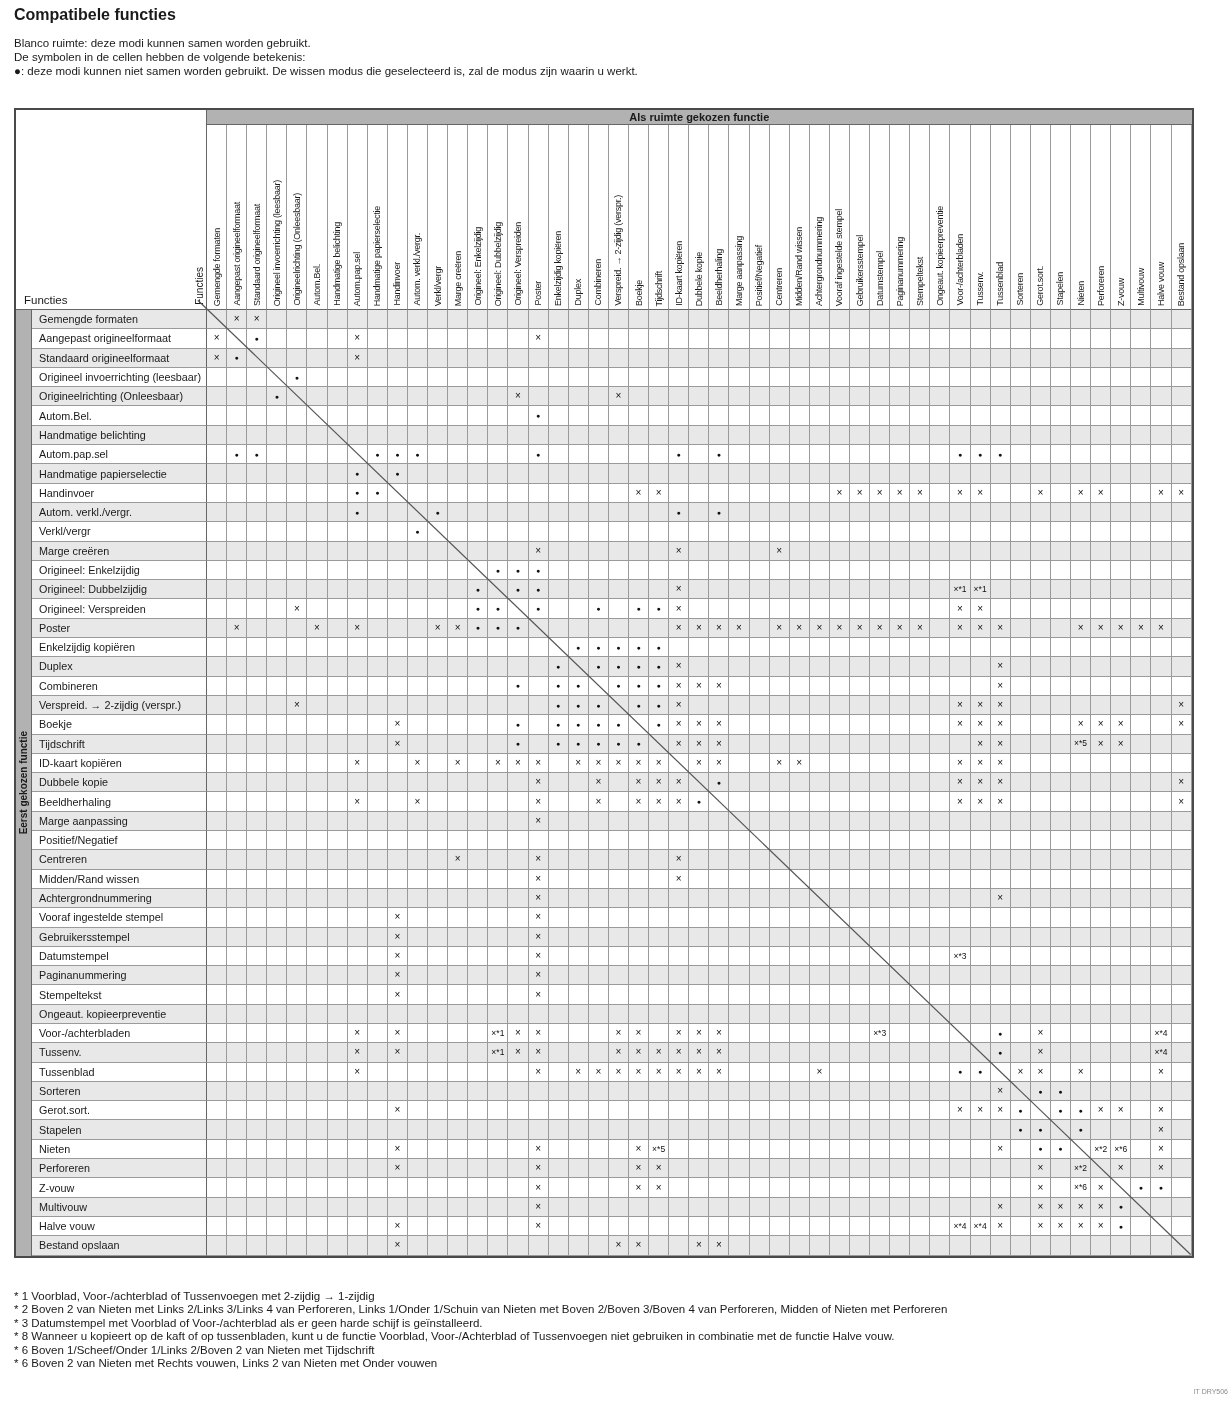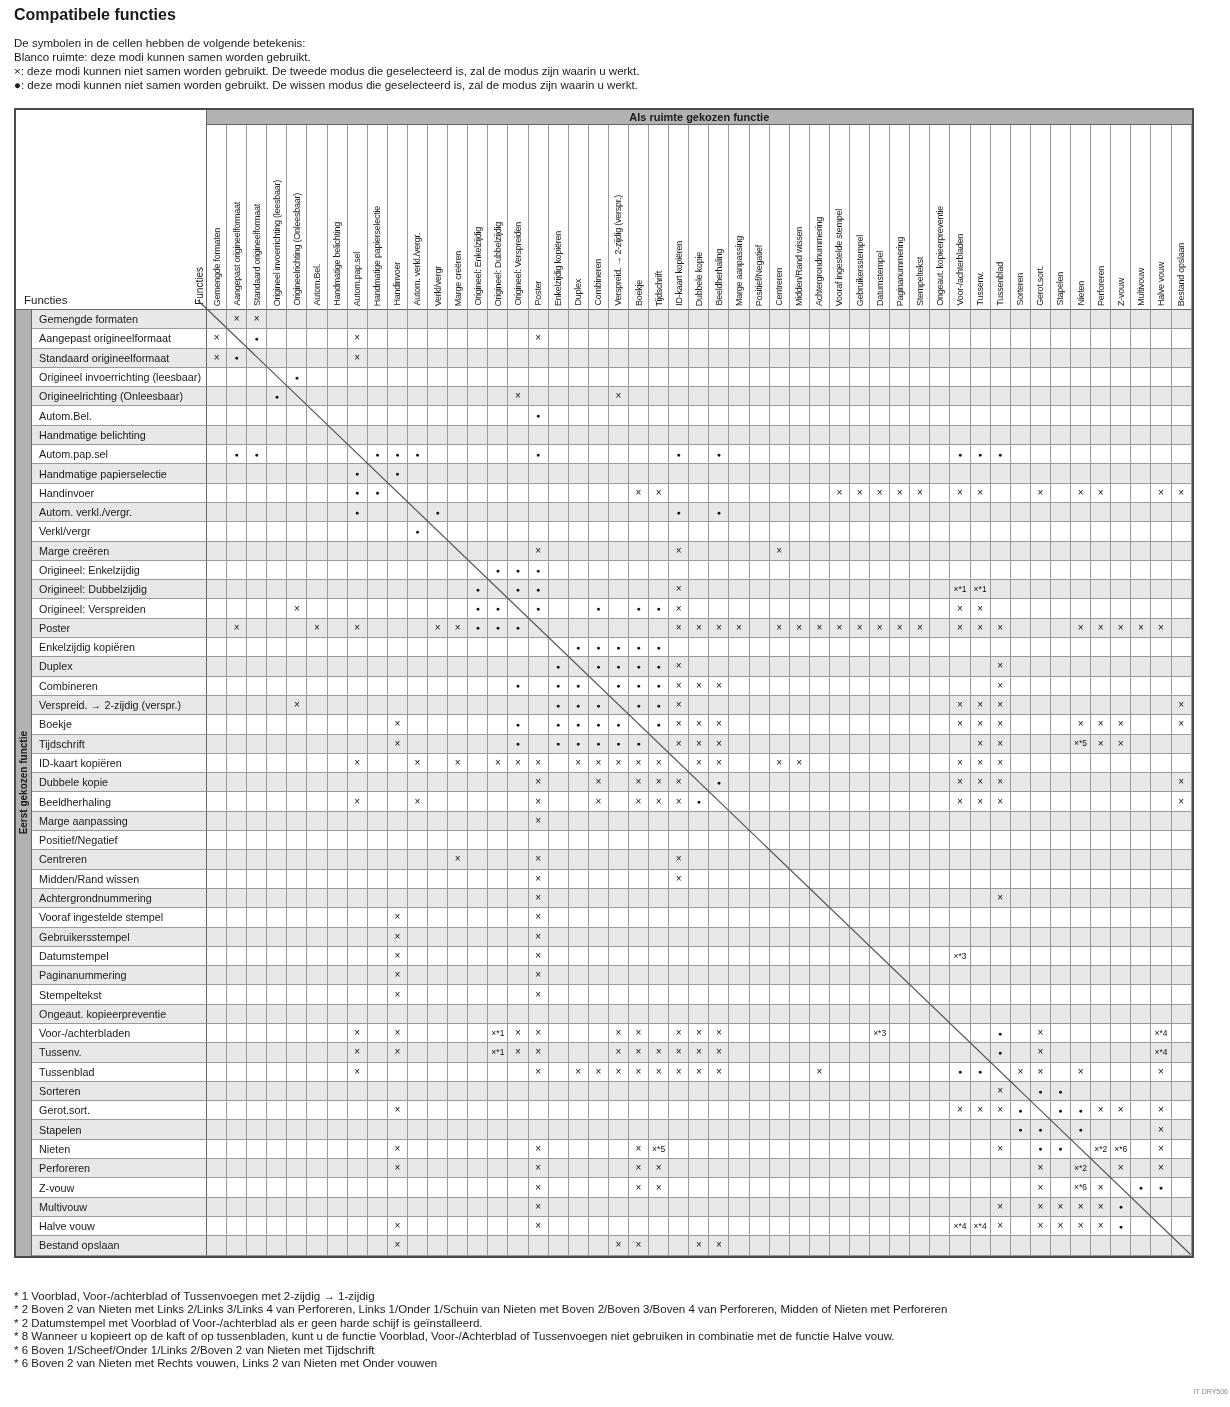--- a/index.html
+++ b/index.html
@@ -107,23 +107,22 @@
   }
 </style>
 </head>
 <body>
 
 <div class="page">
 
   <h1 class="page-title">Compatibele functies</h1>
 
   <div class="legend">
+    <div>Blanco ruimte: deze modi kunnen samen worden gebruikt.</div>
     <div>De symbolen in de cellen hebben de volgende betekenis:</div>
-    <div>Blanco ruimte: deze modi kunnen samen worden gebruikt.</div>
-    <div>×: deze modi kunnen niet samen worden gebruikt. De tweede modus die geselecteerd is, zal de modus zijn waarin u werkt.</div>
     <div>●: deze modi kunnen niet samen worden gebruikt. De wissen modus die geselecteerd is, zal de modus zijn waarin u werkt.</div>
   </div>
 
   <div class="tbl" id="tbl">
     <div class="corner">
       <span class="h-lab">Functies</span>
       <span class="v-lab">Functies</span>
     </div>
     <div class="band">
       <span>Als ruimte gekozen functie</span>
@@ -3394,21 +3393,21 @@
       <div class="cell odd" style="grid-area: 51 / 50;"></div>
       <div class="cell odd" style="grid-area: 51 / 51;"></div>
       <svg class="diag" viewBox="0 0 1177 1146" preserveAspectRatio="none">
       <line x1="182" y1="190.3" x2="1176" y2="1145" stroke="#555" stroke-width="1.2"></line>
     </svg>
     </div>
 
   <div class="footnotes">
     <div>*  1  Voorblad, Voor-/achterblad of Tussenvoegen met 2-zijdig → 1-zijdig</div>
     <div>*  2  Boven 2 van Nieten met Links 2/Links 3/Links 4 van Perforeren, Links 1/Onder 1/Schuin van Nieten met Boven 2/Boven 3/Boven 4 van Perforeren, Midden of Nieten met Perforeren</div>
-    <div>*  2  Datumstempel met Voorblad of Voor-/achterblad als er geen harde schijf is geïnstalleerd.</div>
+    <div>*  3  Datumstempel met Voorblad of Voor-/achterblad als er geen harde schijf is geïnstalleerd.</div>
     <div>*  8  Wanneer u kopieert op de kaft of op tussenbladen, kunt u de functie Voorblad, Voor-/Achterblad of Tussenvoegen niet gebruiken in combinatie met de functie Halve vouw.</div>
     <div>*  6  Boven 1/Scheef/Onder 1/Links 2/Boven 2 van Nieten met Tijdschrift</div>
     <div>*  6  Boven 2 van Nieten met Rechts vouwen, Links 2 van Nieten met Onder vouwen</div>
   </div>
 
   <div class="footer-code">IT DRY506</div>
 
 </div>
 
 </body></html>

